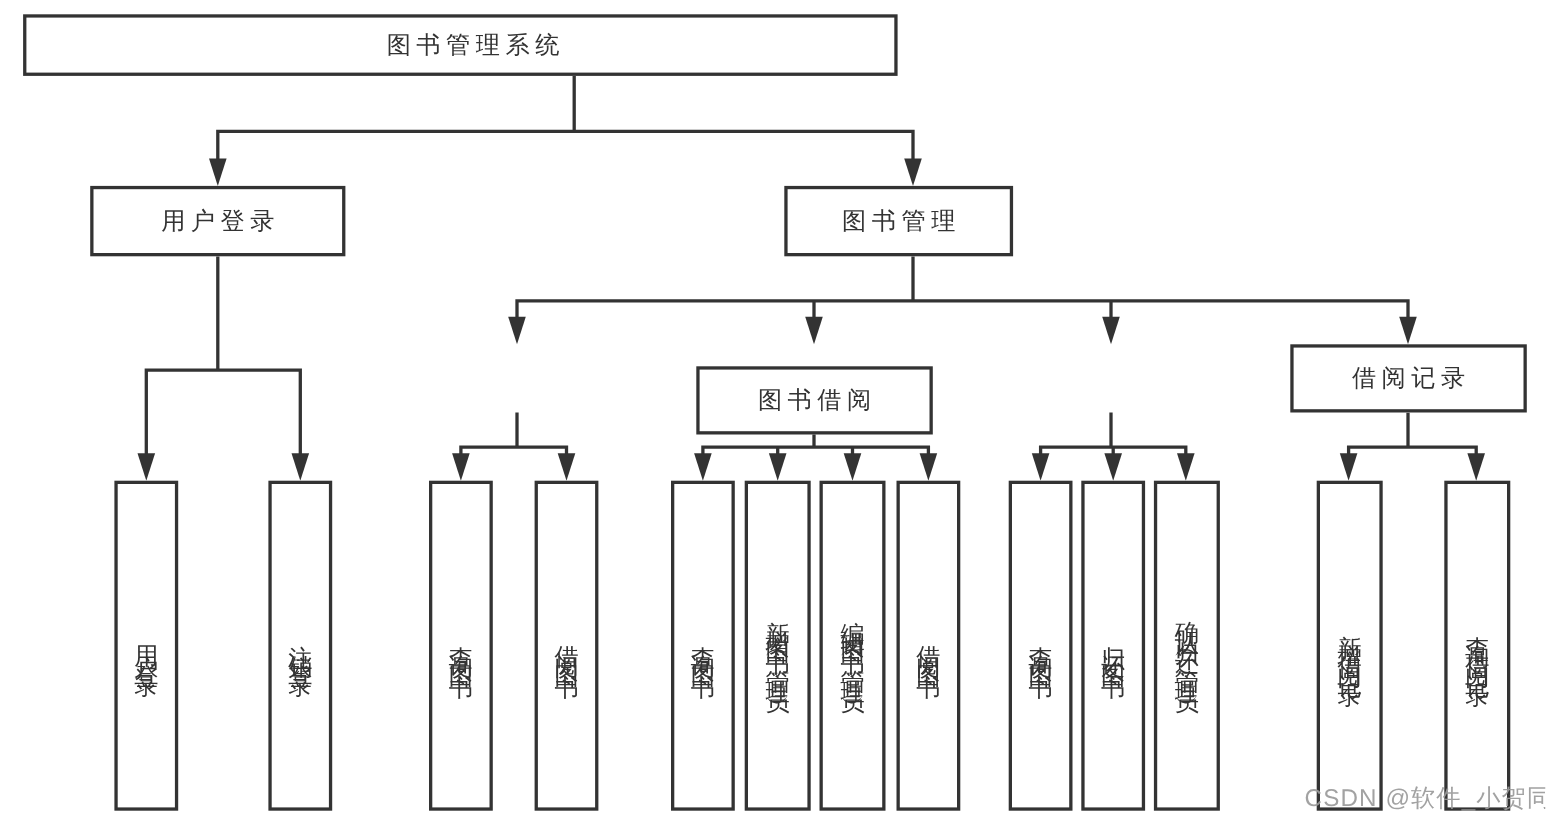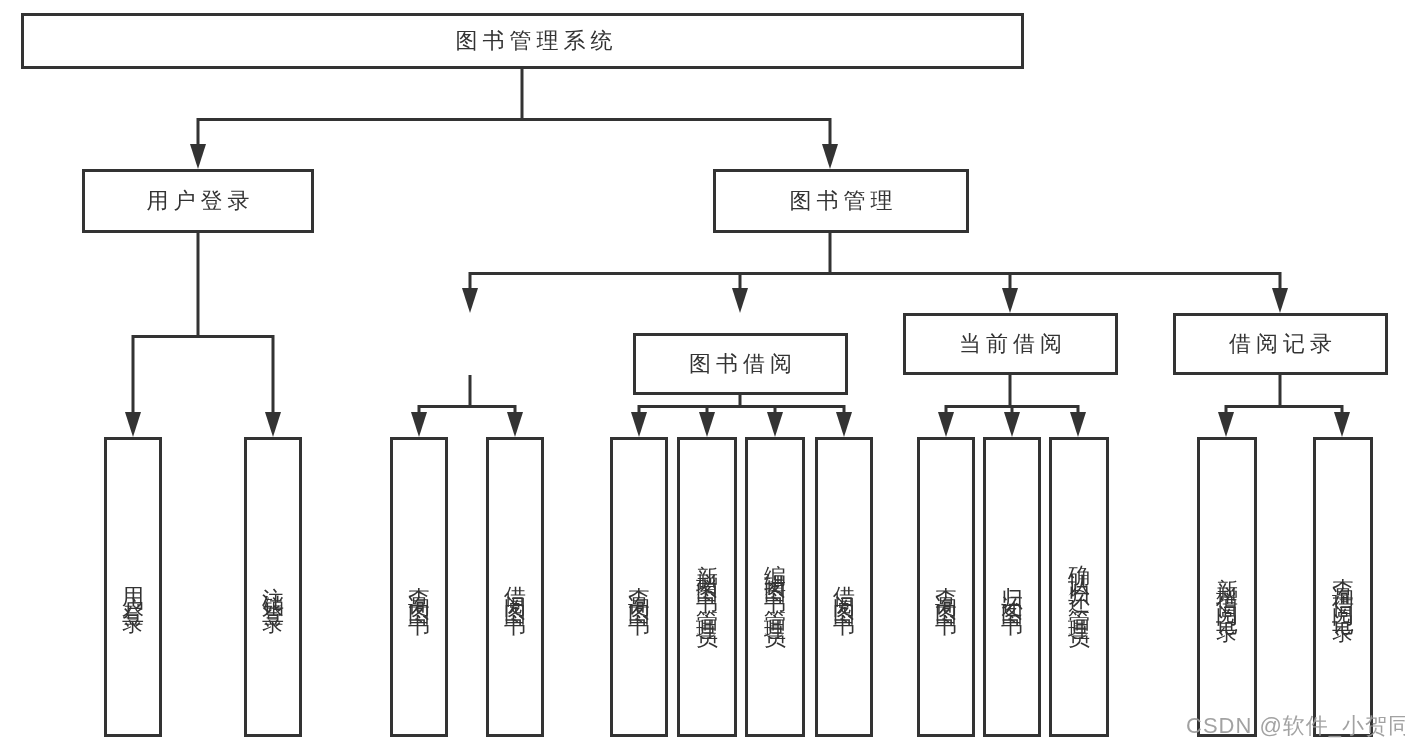--- a/index.html
+++ b/index.html
@@ -29,23 +29,23 @@
     white-space:nowrap;
   }
   .vnode span{
     writing-mode:vertical-rl;
     text-orientation:mixed;
     font-size:22px;
     letter-spacing:9px;
     line-height:1;
     white-space:nowrap;
   }
-  .root{left:21px;top:13px;width:1003px;height:56px;padding-left:23px;}
+  .root{left:21px;top:13px;width:795px;height:56px;padding-left:23px;}
   .l2a{left:82px;top:169px;width:232px;height:64px;}
-  .l2b{left:713px;top:169px;width:256px;height:64px;}
+  .l2b{left:713px;top:169px;width:208px;height:64px;}
   .l3{top:313px;width:215px;height:62px;}
   .l3a{left:363px;} .l3b{left:633px;margin-top:20px;} .l3c{left:903px;} .l3d{left:1173px;}
   .leaf{top:437px;width:58px;height:300px;}
   .leaf.wide{width:60px;}
   #watermark{
     position:absolute;
     left:1186px;top:711px;
     z-index:3;
     font-size:22px;
     color:#9b9b9b;
@@ -110,21 +110,20 @@
       <polygon points="1334,412 1350,412 1342,437"></polygon>
     </g>
   </svg>
 
   <div class="node hnode root">图书管理系统</div>
 
   <div class="node hnode l2a">用户登录</div>
   <div class="node hnode l2b">图书管理</div>
 
   <div class="node hnode l3 l3b">图书借阅</div>
-  <div class="node hnode l3 l3c">当前借阅</div>
   <div class="node hnode l3 l3d">借阅记录</div>
 
   <div class="node vnode leaf" style="left:104px">
     <span>用户登录</span>
   </div>
   <div class="node vnode leaf" style="left:244px">
     <span>注销登录</span>
   </div>
 
   <div class="node vnode leaf" style="left:390px">

